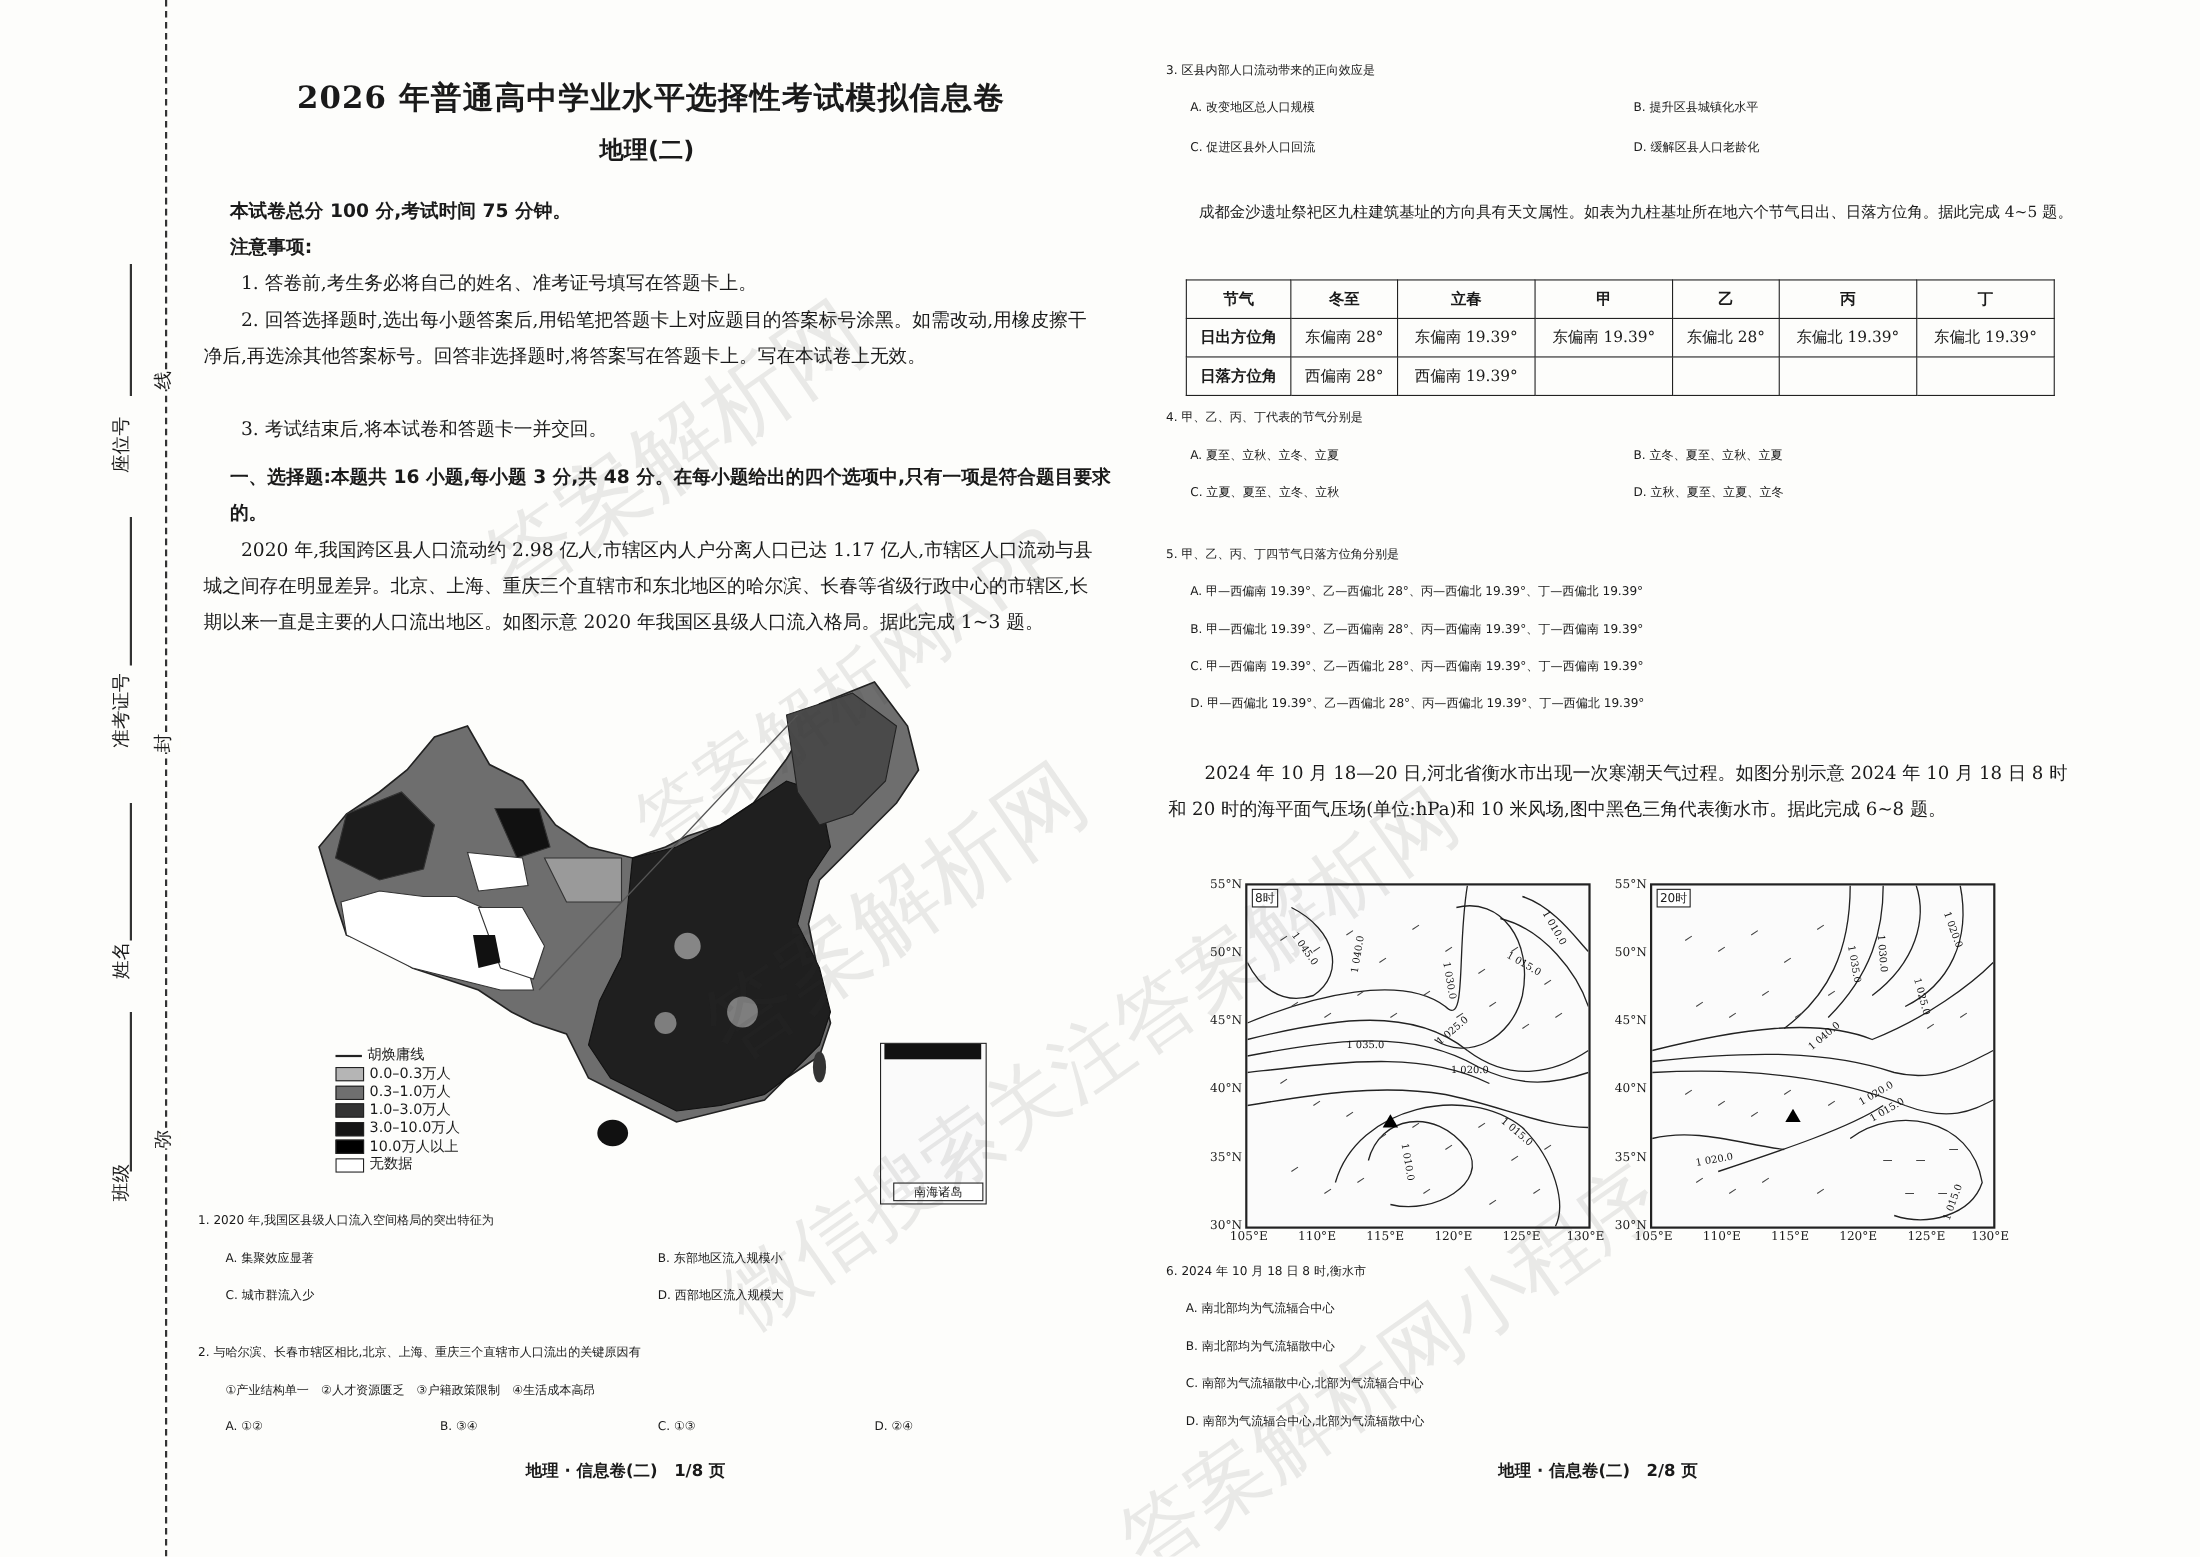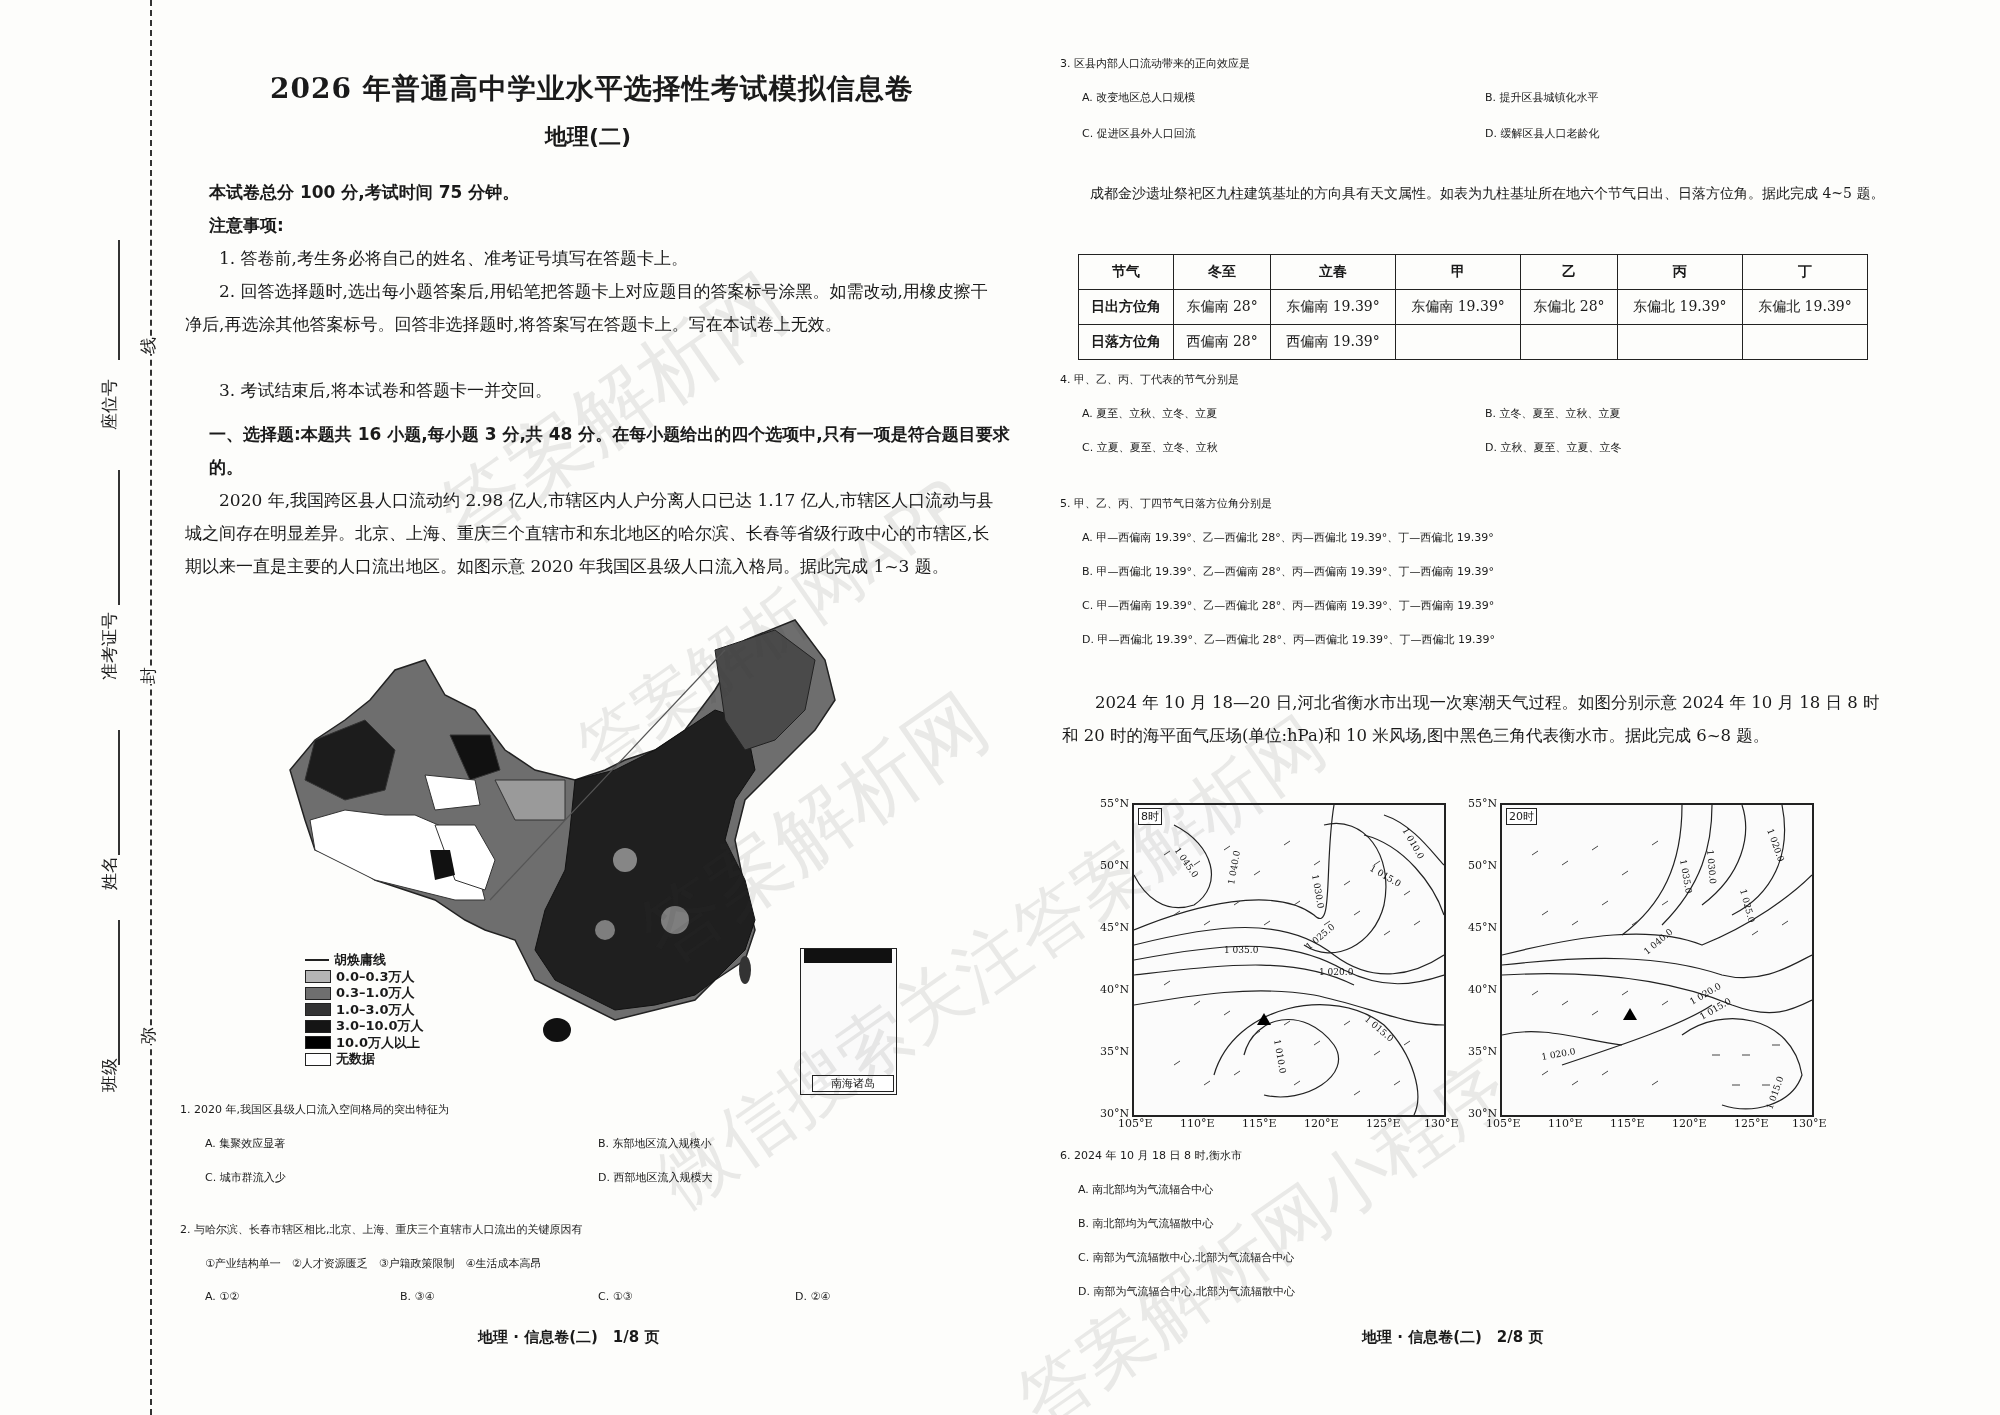--- a/index.html
+++ b/index.html
@@ -19,21 +19,21 @@
   .txt { font-size:17.5px; line-height:33px;margin-left:24px; }
   .bold { font-weight:bold; }
   .sans { font-family:"DejaVu Sans", sans-serif; }
   .para { left:185px; width:820px; font-size:17px; line-height:33px; text-indent:2em; font-family:"DejaVu Serif", serif; }
 
   .opt { position:absolute; font-size:11px; font-family:"DejaVu Sans", sans-serif; white-space:nowrap; }
 
   
   .map-box { left:275px; top:600px; width:640px; height:500px; }
   .legend { left:305px; top:952px; font-size:13px; line-height:16.5px; font-family:"DejaVu Sans", sans-serif; }
-  .legend-row { display:flex; align-items:center; gap:5px;font-weight:bold; }
+  .legend-row { display:flex; align-items:center; gap:5px; }
   .sw { width:24px; height:11px; border:1px solid #222; display:inline-block; }
   .sw-line { width:24px; height:0; border-top:2px solid #222; display:inline-block; }
   .inset { left:800px; top:948px; width:95px; height:145px; border:1.5px solid #222; background:#fafafa; }
   .inset-label { position:absolute; right:2px; bottom:2px; border:1px solid #222; font-size:11px; padding:0 18px; background:#fff; font-family:"DejaVu Sans", sans-serif; }
 
   
   table.solar { position:absolute; left:1078px; top:254px; width:790px; border-collapse:collapse; font-size:14px; font-family:"DejaVu Serif", serif; }
   table.solar td { border:1.5px solid #222; height:34px; text-align:center; padding:0 2px; white-space:nowrap; }
   table.solar tr:first-child td { font-weight:bold; }
 

